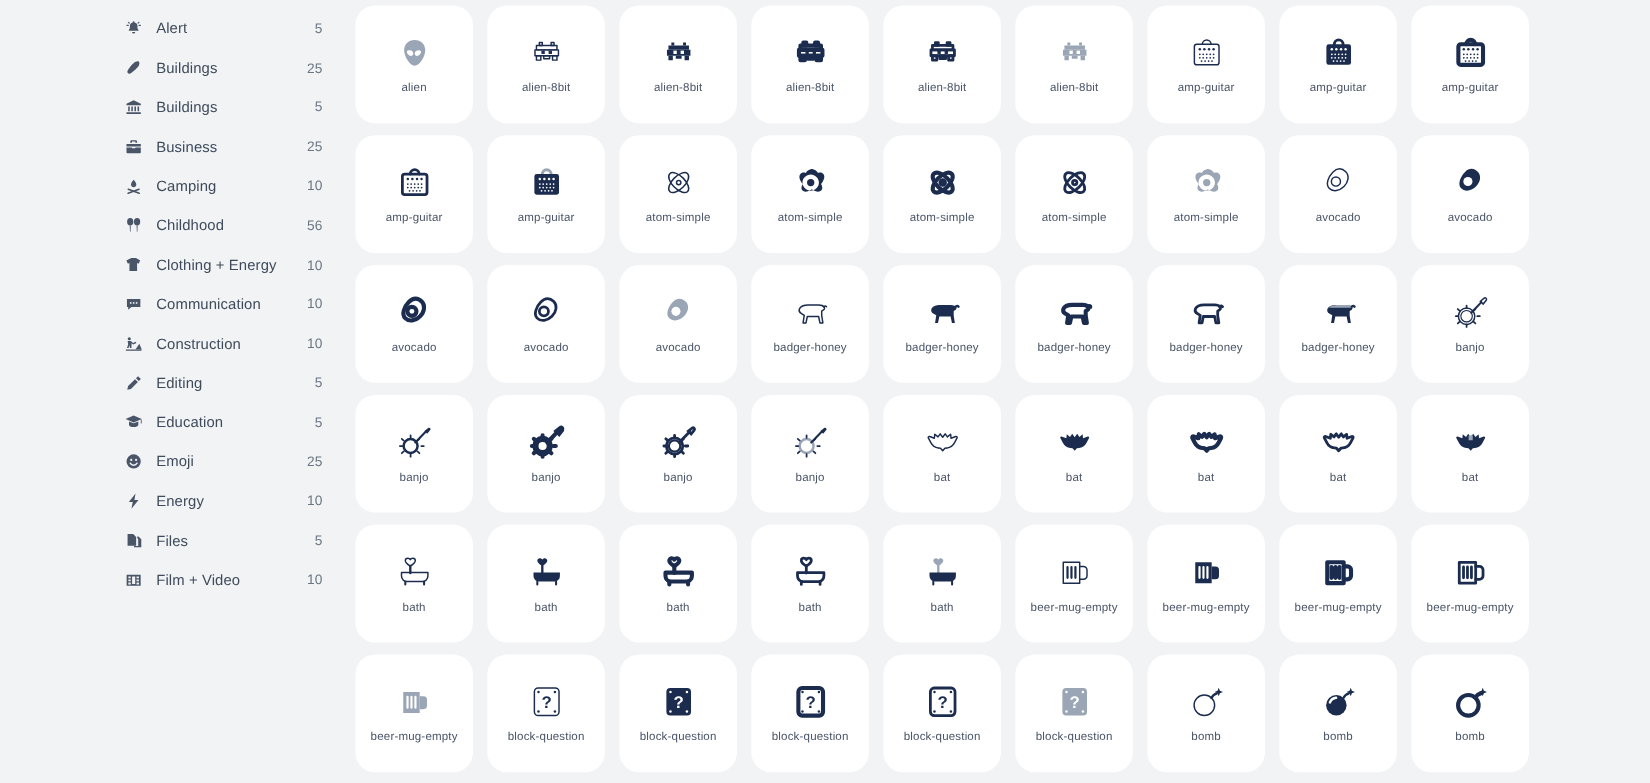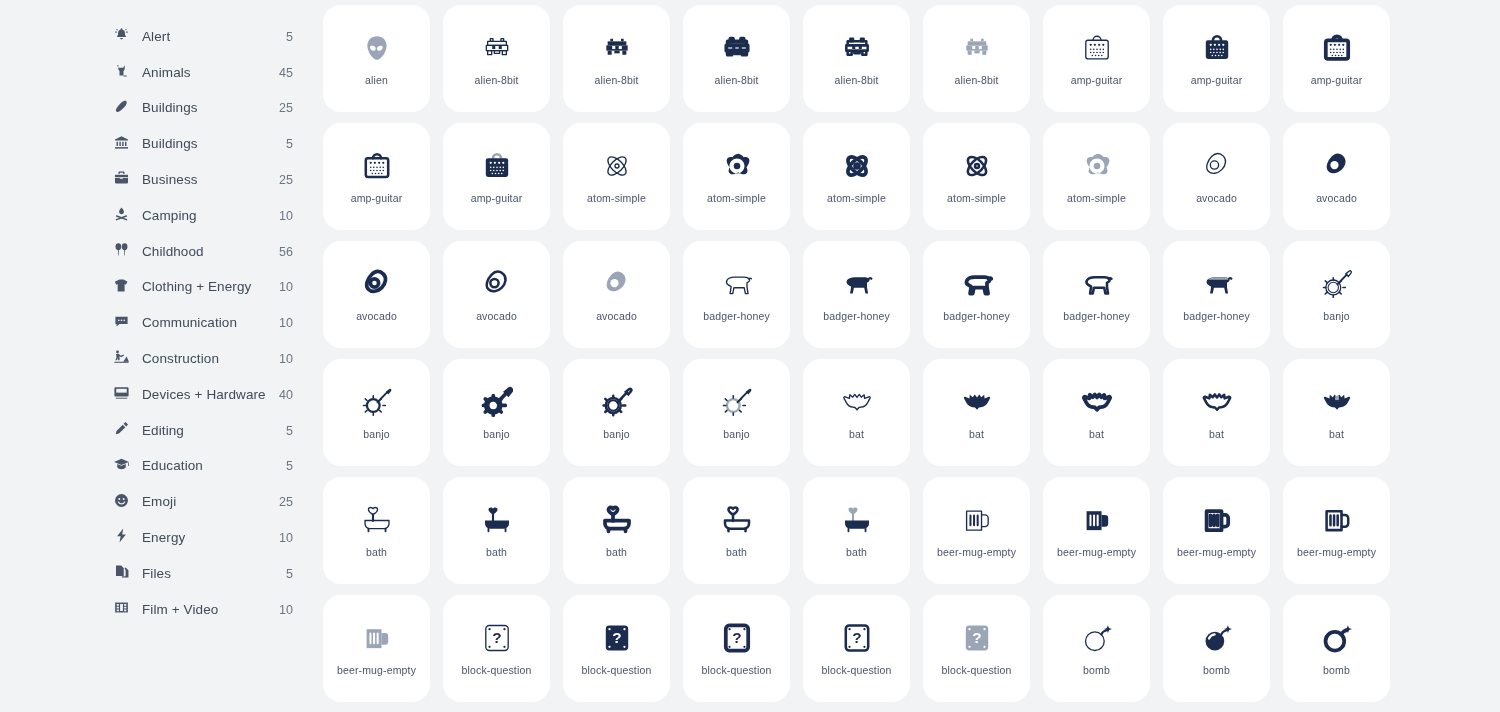--- a/index.html
+++ b/index.html
@@ -26,21 +26,21 @@
     flex: 0 0 323px;
     height: 712px;
     background: #f1f3f5;
     overflow: hidden;
     padding-top: 8px;
     box-sizing: border-box;
   }
 
   .cat-row {
     display: flex;
-    align-items: flex-end;
+    align-items: center;
     height: 35.8px;
     padding: 0 30px 0 112px;
     box-sizing: border-box;
     cursor: pointer;
   }
 
   .cat-icon {
     flex: 0 0 18px;
     width: 18px;
     height: 18px;
@@ -128,30 +128,20 @@
             <path d="M10 17h4a2 2 0 0 1-4 0Z"></path>
             <path d="M5.2 4.6 6.4 5.8M18.8 4.6 17.6 5.8M3.4 8.6h1.7M20.6 8.6h-1.7" stroke="currentColor" stroke-width="1.4" stroke-linecap="round" fill="none"></path>
           </svg>
         </span>
         <span class="cat-label">Alert</span>
         <span class="cat-count">5</span>
       </div>
       <div class="cat-row">
         <span class="cat-icon">
           <svg viewBox="0 0 24 24" width="17" height="17" fill="currentColor">
-            <path d="M5.5 4.5 7.8 8h6.4l2.3-3.5v5.2c0 1-.4 1.7-1.1 2.4l-.6.6v6.3H9.2v-6.3l-.6-.6c-.7-.7-1.1-1.4-1.1-2.4V4.5Z"></path>
-            <path d="M14.8 19h4.6v1.6h-4.6z"></path>
-          </svg>
-        </span>
-        <span class="cat-label">Animals</span>
-        <span class="cat-count">45</span>
-      </div>
-      <div class="cat-row">
-        <span class="cat-icon">
-          <svg viewBox="0 0 24 24" width="17" height="17" fill="currentColor">
             <path d="M18.6 4.2c1.3 1.4 1.1 4-.9 6.6-1.9 2.5-8.4 8.5-10.9 8.9-1.4.2-2.6-.6-2.9-2-.4-2.3 5.4-9.4 8-11.5 2.6-2.1 5.3-3.1 6.7-2Z"></path>
           </svg>
         </span>
         <span class="cat-label">Buildings</span>
         <span class="cat-count">25</span>
       </div>
       <div class="cat-row">
         <span class="cat-icon">
           <svg viewBox="0 0 24 24" width="17" height="17" fill="currentColor">
             <path d="M12 3 2.8 7.6v1.7h18.4V7.6L12 3Z"></path>
@@ -221,31 +211,20 @@
         <span class="cat-icon">
           <svg viewBox="0 0 24 24" width="17" height="17" fill="currentColor">
             <path d="M6.4 3.6a2 2 0 1 1 0 4 2 2 0 0 1 0-4Z"></path>
             <path d="M4.3 8.4h4l3 2.5 3.3-1.6.9 1.7-4 2-2.2-1.7-.1 6.1H7.3l-.5-3.4-1.3 3.4H3.4l1.6-4.5-.7-4.5Z"></path>
             <path d="m14.4 19.4 4.9-7.5 3.1 7.5z"></path>
             <path d="M2 19.4h20v1.5H2z"></path>
           </svg>
         </span>
         <span class="cat-label">Construction</span>
         <span class="cat-count">10</span>
-      </div>
-      <div class="cat-row">
-        <span class="cat-icon">
-          <svg viewBox="0 0 24 24" width="17" height="17" fill="currentColor">
-            <path d="M3.6 4.6h16.8c.9 0 1.6.7 1.6 1.6v9.9c0 .9-.7 1.6-1.6 1.6H3.6c-.9 0-1.6-.7-1.6-1.6V6.2c0-.9.7-1.6 1.6-1.6Z"></path>
-            <path d="M4.6 6.8h14.8v5.4H4.6z" fill="#f1f3f5"></path>
-            <path d="M4 19.4h16v1.3H4z"></path>
-          </svg>
-        </span>
-        <span class="cat-label">Devices + Hardware</span>
-        <span class="cat-count">40</span>
       </div>
       <div class="cat-row">
         <span class="cat-icon">
           <svg viewBox="0 0 24 24" width="17" height="17" fill="currentColor">
             <path d="M17.6 2.8 21.2 6.4 18.6 9 15 5.4z"></path>
             <path d="m13.8 6.6 3.6 3.6-8.9 8.9-4.7 1.1 1.1-4.7z"></path>
           </svg>
         </span>
         <span class="cat-label">Editing</span>
         <span class="cat-count">5</span>

